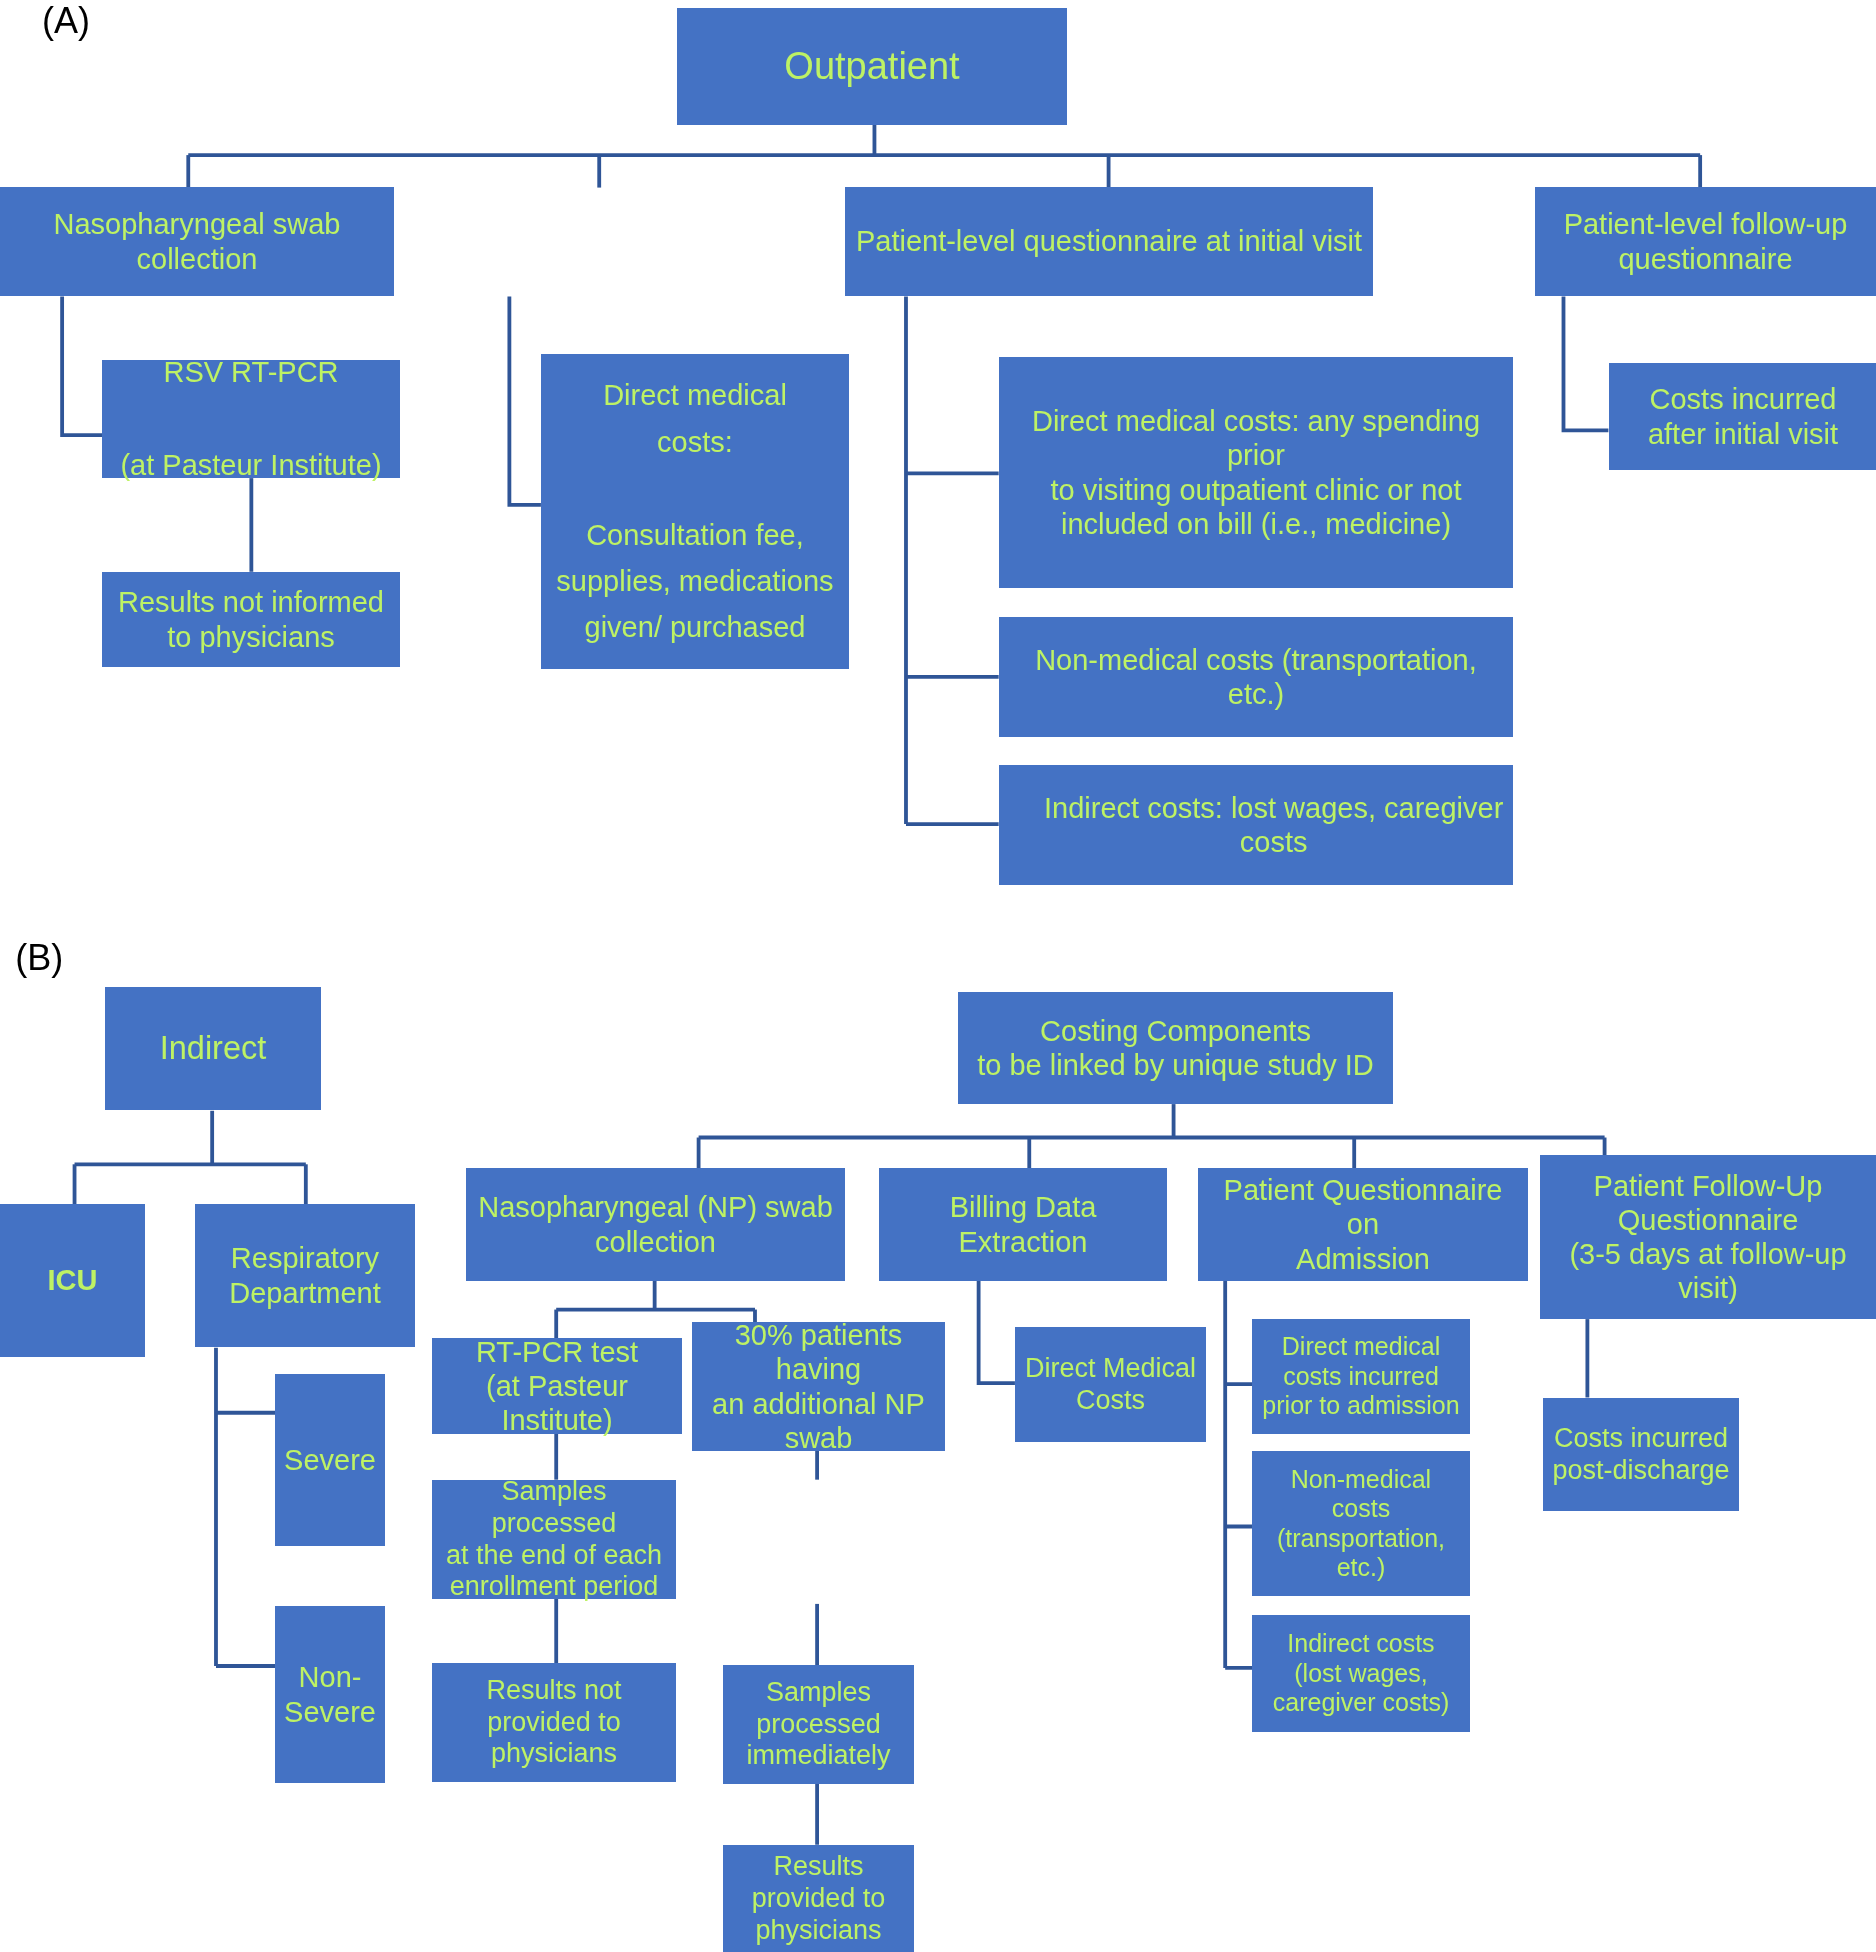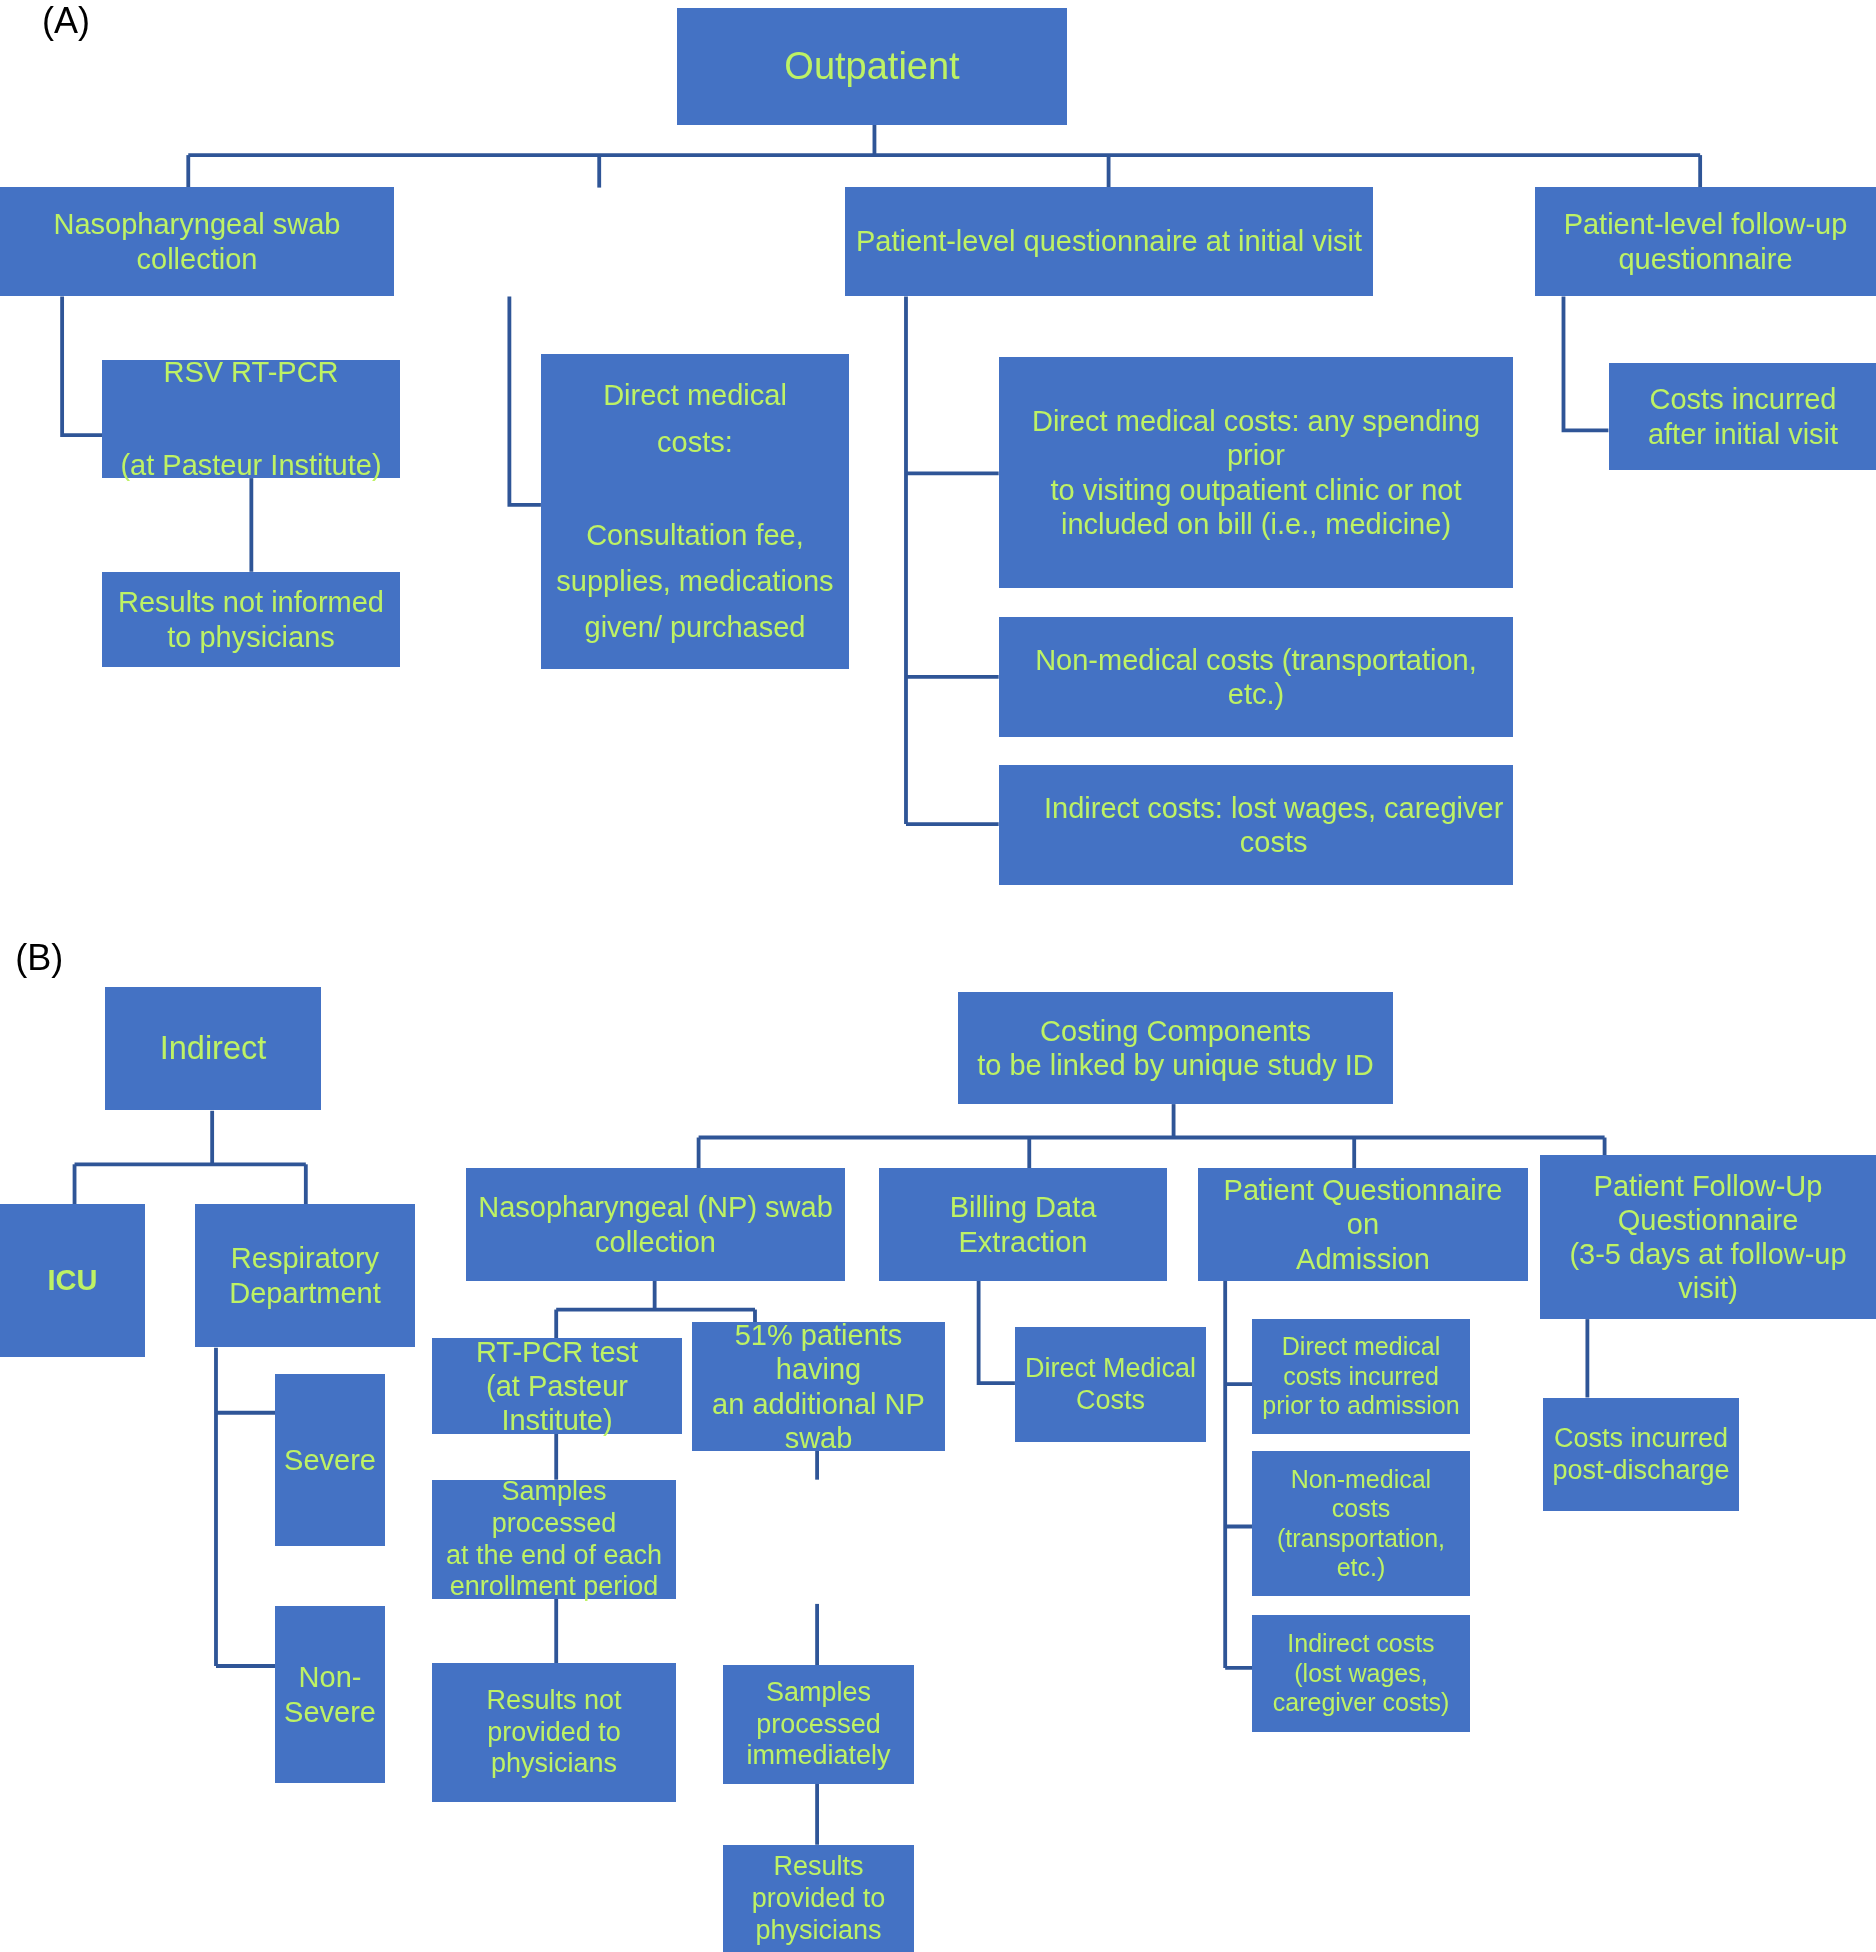--- a/index.html
+++ b/index.html
@@ -189,30 +189,30 @@
   <div class="node fs30" style="left:1198px; top:1168px; width:330px; height:113px;">Patient Questionnaire on
 Admission</div>
 
   <div class="node fs30" style="left:1540px; top:1155px; width:336px; height:164px;">Patient Follow-Up
 Questionnaire
 (3-5 days at follow-up visit)</div>
 
   <div class="node fs30" style="left:432px; top:1338px; width:250px; height:96px;">RT-PCR test
 (at Pasteur Institute)</div>
 
-  <div class="node fs30" style="left:692px; top:1322px; width:253px; height:129px;">51% patients having
+  <div class="node fs30" style="left:692px; top:1322px; width:253px; height:129px;">30% patients having
 an additional NP
 swab</div>
 
   <div class="node fs28" style="left:432px; top:1480px; width:244px; height:119px;">Samples processed
 at the end of each
 enrollment period</div>
 
 
-  <div class="node fs28" style="left:432px; top:1663px; width:244px; height:139px;">Results not
+  <div class="node fs28" style="left:432px; top:1663px; width:244px; height:119px;">Results not
 provided to
 physicians</div>
 
   <div class="node fs28" style="left:723px; top:1665px; width:191px; height:119px;">Samples
 processed
 immediately</div>
 
   <div class="node fs28" style="left:723px; top:1845px; width:191px; height:108px;">Results
 provided to
 physicians</div>

